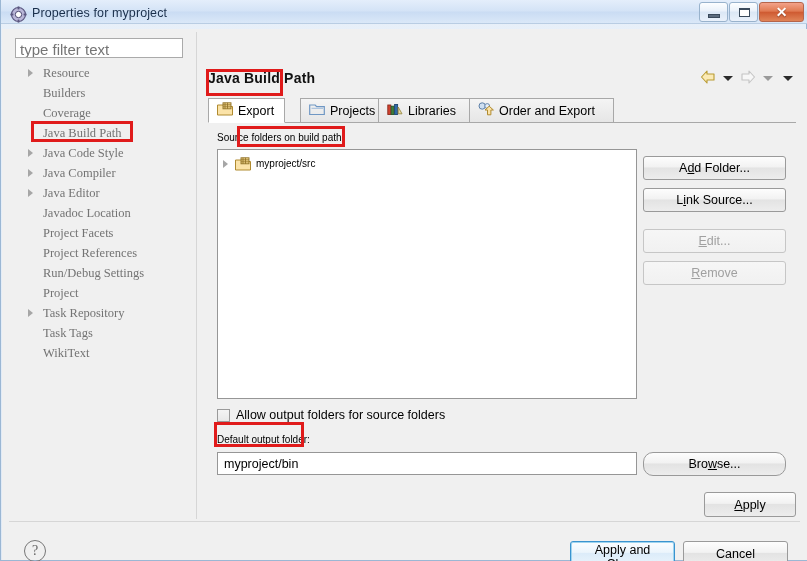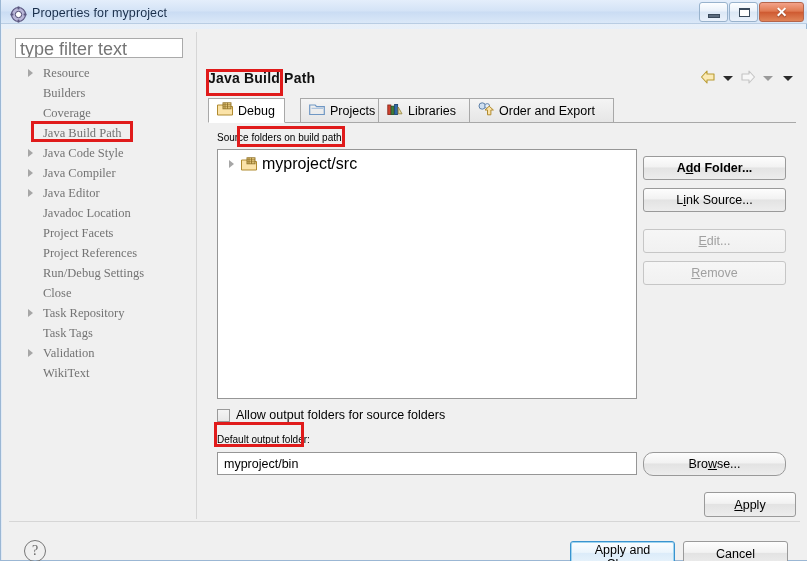--- a/index.html
+++ b/index.html
@@ -113,21 +113,21 @@
   }
 
   
   .filter-box {
     position: absolute;
     left: 13px; top: 9px;
     width: 168px; height: 20px;
     border: 1px solid #aaaaaa;
     background: #ffffff;
     box-sizing: border-box;
-    font-size: 18px;
+    font-size: 15px;
     color: #999999;
     padding: 2px 0 0 4px;
     outline: none;
     font-family: "Liberation Sans", sans-serif;
   }
   .tree-panel {
     position: absolute;
     left: 13px; top: 34px;
     width: 178px;
     height: 429px;
@@ -227,25 +227,25 @@
   .list-box {
     position: absolute;
     left: 215px; top: 120px;
     width: 420px; height: 250px;
     border: 1px solid #969696;
     background: #ffffff;
     box-sizing: border-box;
   }
   .list-row {
     position: absolute;
-    left: 11px; top: 4px;
+    left: 5px; top: 4px;
     height: 19px;
     display: flex;
     align-items: center;
-    font-size: 16px;
+    font-size: 10px;
   }
   .row-arrow {
     width: 0; height: 0;
     border-left: 5px solid #a6a6a6;
     border-top: 4px solid transparent;
     border-bottom: 4px solid transparent;
     margin-right: 7px;
   }
 
   .side-btn {
@@ -398,24 +398,23 @@
           <div class="tree-item"><span>Builders</span></div>
           <div class="tree-item"><span>Coverage</span></div>
           <div class="tree-item"><span>Java Build Path</span></div>
           <div class="tree-item"><span class="tree-arrow"></span><span>Java Code Style</span></div>
           <div class="tree-item"><span class="tree-arrow"></span><span>Java Compiler</span></div>
           <div class="tree-item"><span class="tree-arrow"></span><span>Java Editor</span></div>
           <div class="tree-item"><span>Javadoc Location</span></div>
           <div class="tree-item"><span>Project Facets</span></div>
           <div class="tree-item"><span>Project References</span></div>
           <div class="tree-item"><span>Run/Debug Settings</span></div>
-          <div class="tree-item"><span>Close</span></div>
+          <div class="tree-item"><span>Project</span></div>
           <div class="tree-item"><span class="tree-arrow"></span><span>Task Repository</span></div>
           <div class="tree-item"><span>Task Tags</span></div>
-          <div class="tree-item"><span class="tree-arrow"></span><span>Validation</span></div>
           <div class="tree-item"><span>WikiText</span></div>
         </div>
 
       <div class="right-sep"></div>
       <div class="bottom-sep"></div>
 
       <div class="page-title">Java Build Path</div>
 
       <div class="nav-arrows">
         <span>
@@ -438,21 +437,21 @@
             <span class="ico"><svg width="16" height="14" viewBox="0 0 16 14">
                 <path d="M0.5,3 L0.5,13 L15.5,13 L15.5,4.5 L7.5,4.5 L6,3 Z" fill="#fbe3a8" stroke="#b08b30" stroke-width="1"></path>
                 <rect x="6" y="0.8" width="8" height="6" fill="#f3d68c" stroke="#8d6f24" stroke-width="0.9"></rect>
                 <g stroke="#8d6f24" stroke-width="0.8">
                   <line x1="8" y1="0.8" x2="8" y2="6.8"></line>
                   <line x1="10.5" y1="0.8" x2="10.5" y2="6.8"></line>
                   <line x1="6" y1="2.8" x2="14" y2="2.8"></line>
                   <line x1="6" y1="4.8" x2="14" y2="4.8"></line>
                 </g>
               </svg></span>
-            <span>Debug</span>
+            <span>Export</span>
           </div>
           <div class="tab" style="left: 76px; width: 95px; margin-left: 16px;">
             <span class="ico"><svg width="16" height="13" viewBox="0 0 16 13">
                 <path d="M0.7,2 L6.2,2 L7.6,3.6 L15.3,3.6 L15.3,11.5 L0.7,11.5 Z" fill="none" stroke="#6f97c4" stroke-width="1.2"></path>
                 <path d="M2.5,5.3 L14,5.3" stroke="#9dbada" stroke-width="1"></path>
               </svg></span>
             <span>Projects</span>
           </div>
           <div class="tab" style="left: 170px; width: 92px;">
             <span class="ico"><svg width="16" height="13" viewBox="0 0 16 13">
@@ -487,21 +486,21 @@
                 <line x1="10.5" y1="0.8" x2="10.5" y2="6.8"></line>
                 <line x1="6" y1="2.8" x2="14" y2="2.8"></line>
                 <line x1="6" y1="4.8" x2="14" y2="4.8"></line>
               </g>
             </svg>
           </span>
           <span>myproject/src</span>
         </div>
       </div>
 
-      <button class="side-btn" style="top:127px;font-weight:bold;">
+      <button class="side-btn" style="top:127px;">
         A<u>d</u>d Folder...
       </button>
       <button class="side-btn" style="top:159px;">
         L<u>i</u>nk Source...
       </button>
       <button class="side-btn disabled" style="top:200px;">
         <u>E</u>dit...
       </button>
       <button class="side-btn disabled" style="top:232px;">
         <u>R</u>emove

